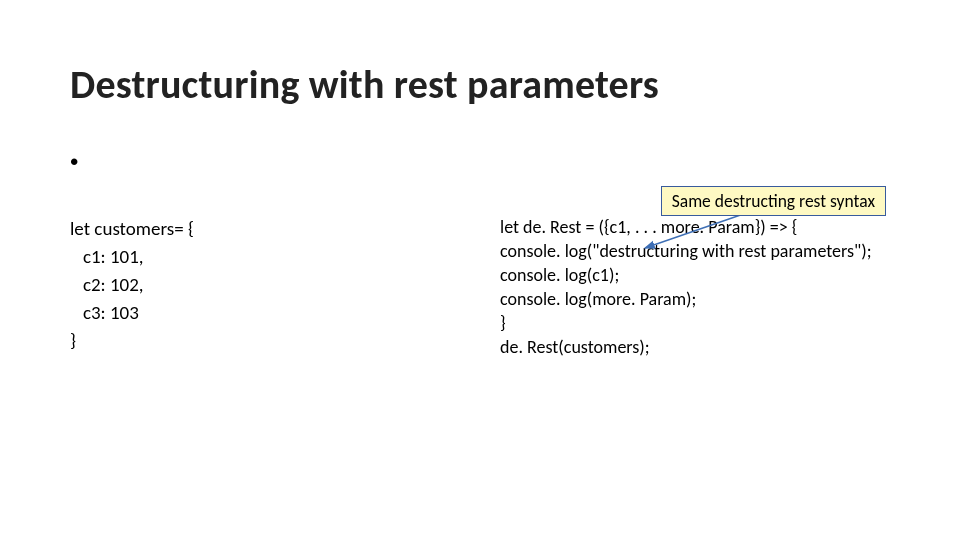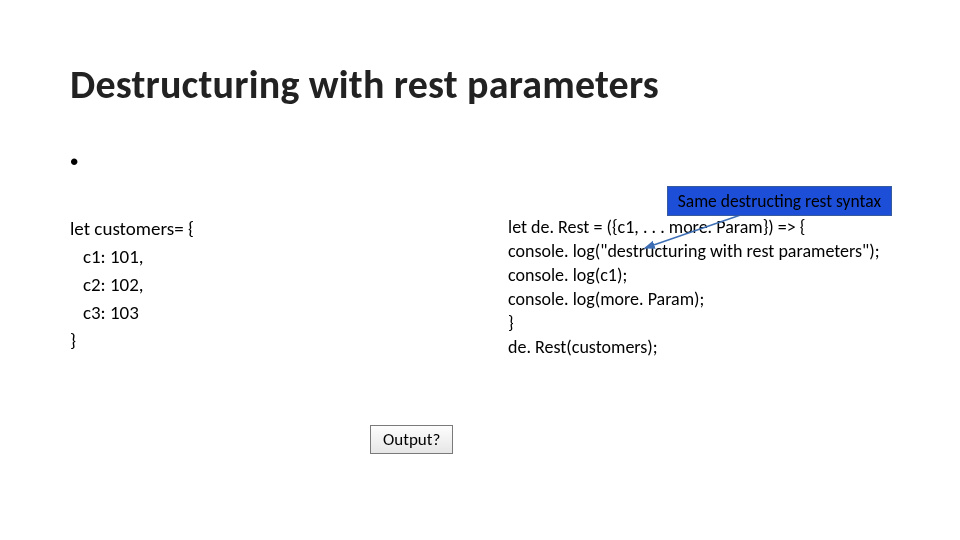--- a/index.html
+++ b/index.html
@@ -36,37 +36,37 @@
     line-height: 30px;
     font-family: Arial, sans-serif;
   }
   .bullet-text {
     font-size: 24px;
     line-height: 30px;
     max-width: 400px;
   }
   .callout-box {
     position: absolute;
-    right: 68px;
+    right: 74px;
     top: 186px;
     border: 1.6px solid #385b9d;
     padding: 3px 10px;
     font-size: 17.5px;
-    background: #1d4ed8;
+    background: #fef9c3;
     z-index: 2;
   }
   .arrow-svg {
     position: absolute;
     left: 635px;
     top: 208px;
     z-index: 1;
   }
   .code-row {
     display: flex;
-    gap: 18px;
+    gap: 10px;
     margin-top: 38px;
   }
   .code-left {
     width: 420px;
     font-size: 19px;
     line-height: 28px;
     white-space: pre;
   }
   .code-right {
     flex: 1;
@@ -113,15 +113,14 @@
    c3: 103
 }</div>
     <div class="code-right">let de. Rest = ({c1, . . . more. Param}) =&gt; {
 console. log("destructuring with rest parameters");
 console. log(c1);
 console. log(more. Param);
 }
 de. Rest(customers);</div>
   </div>
 
-  <div class="output-box">Output?</div>
 
 </div>
 
 </body></html>

